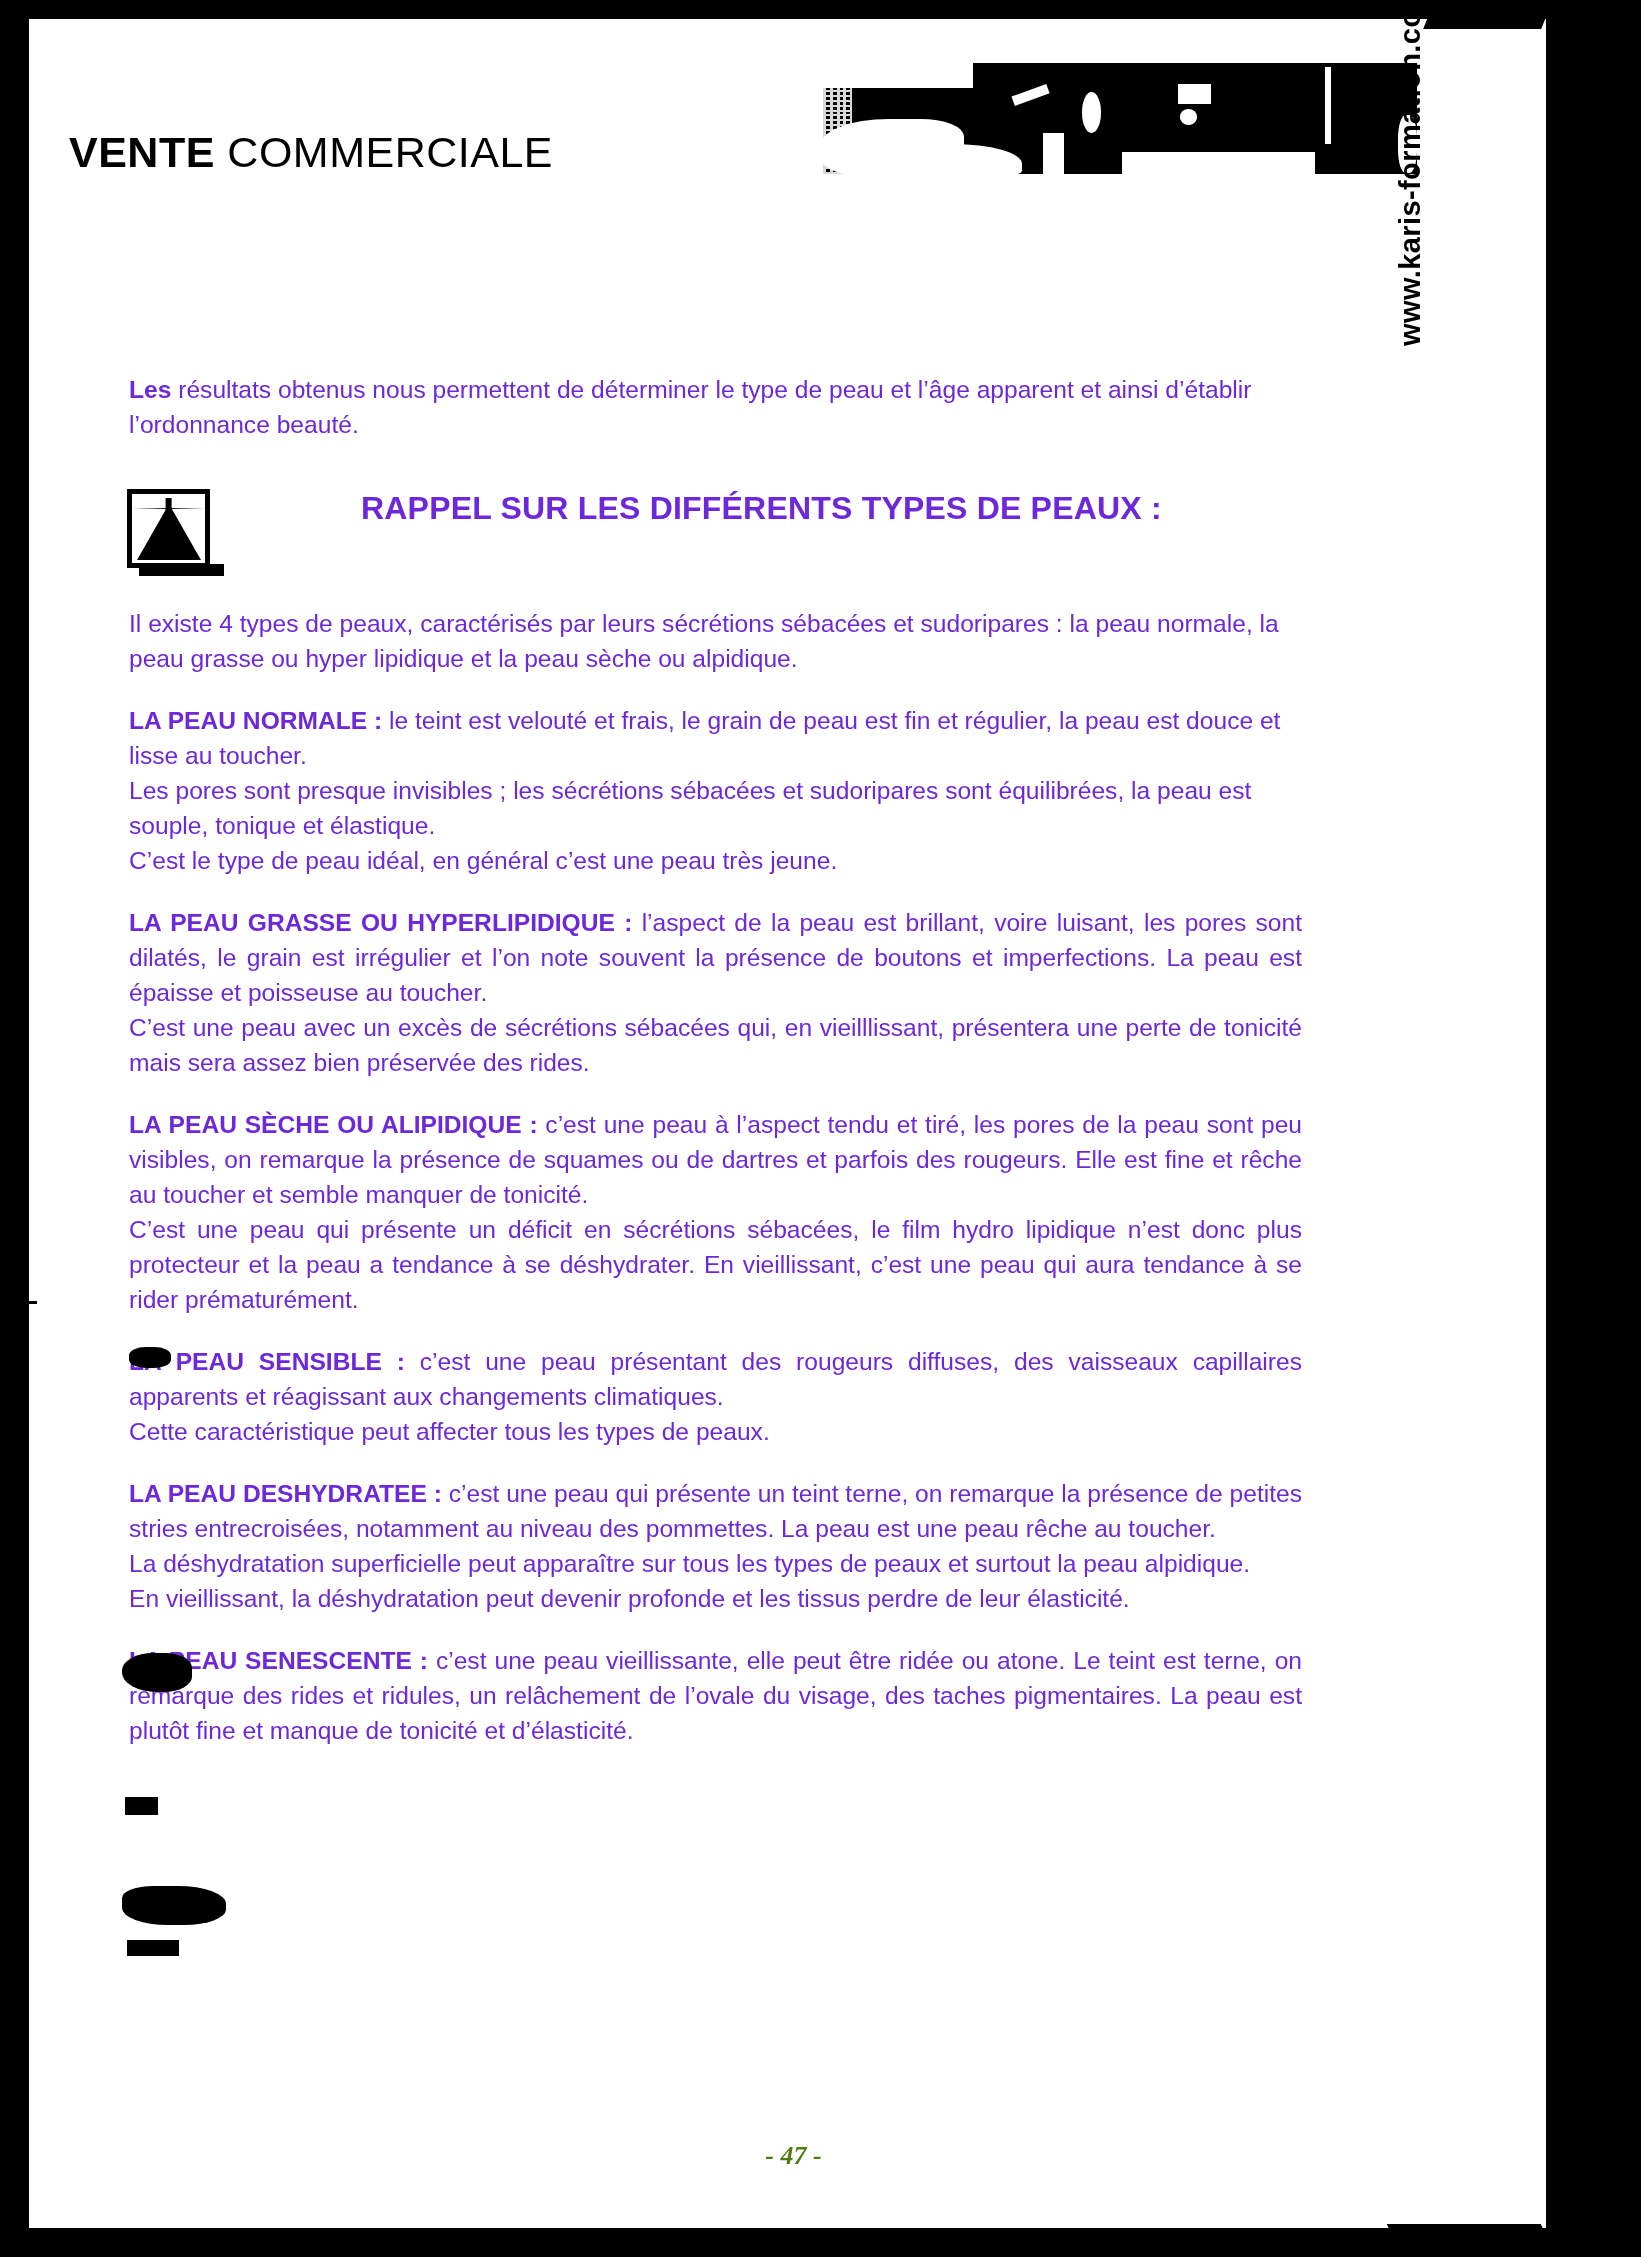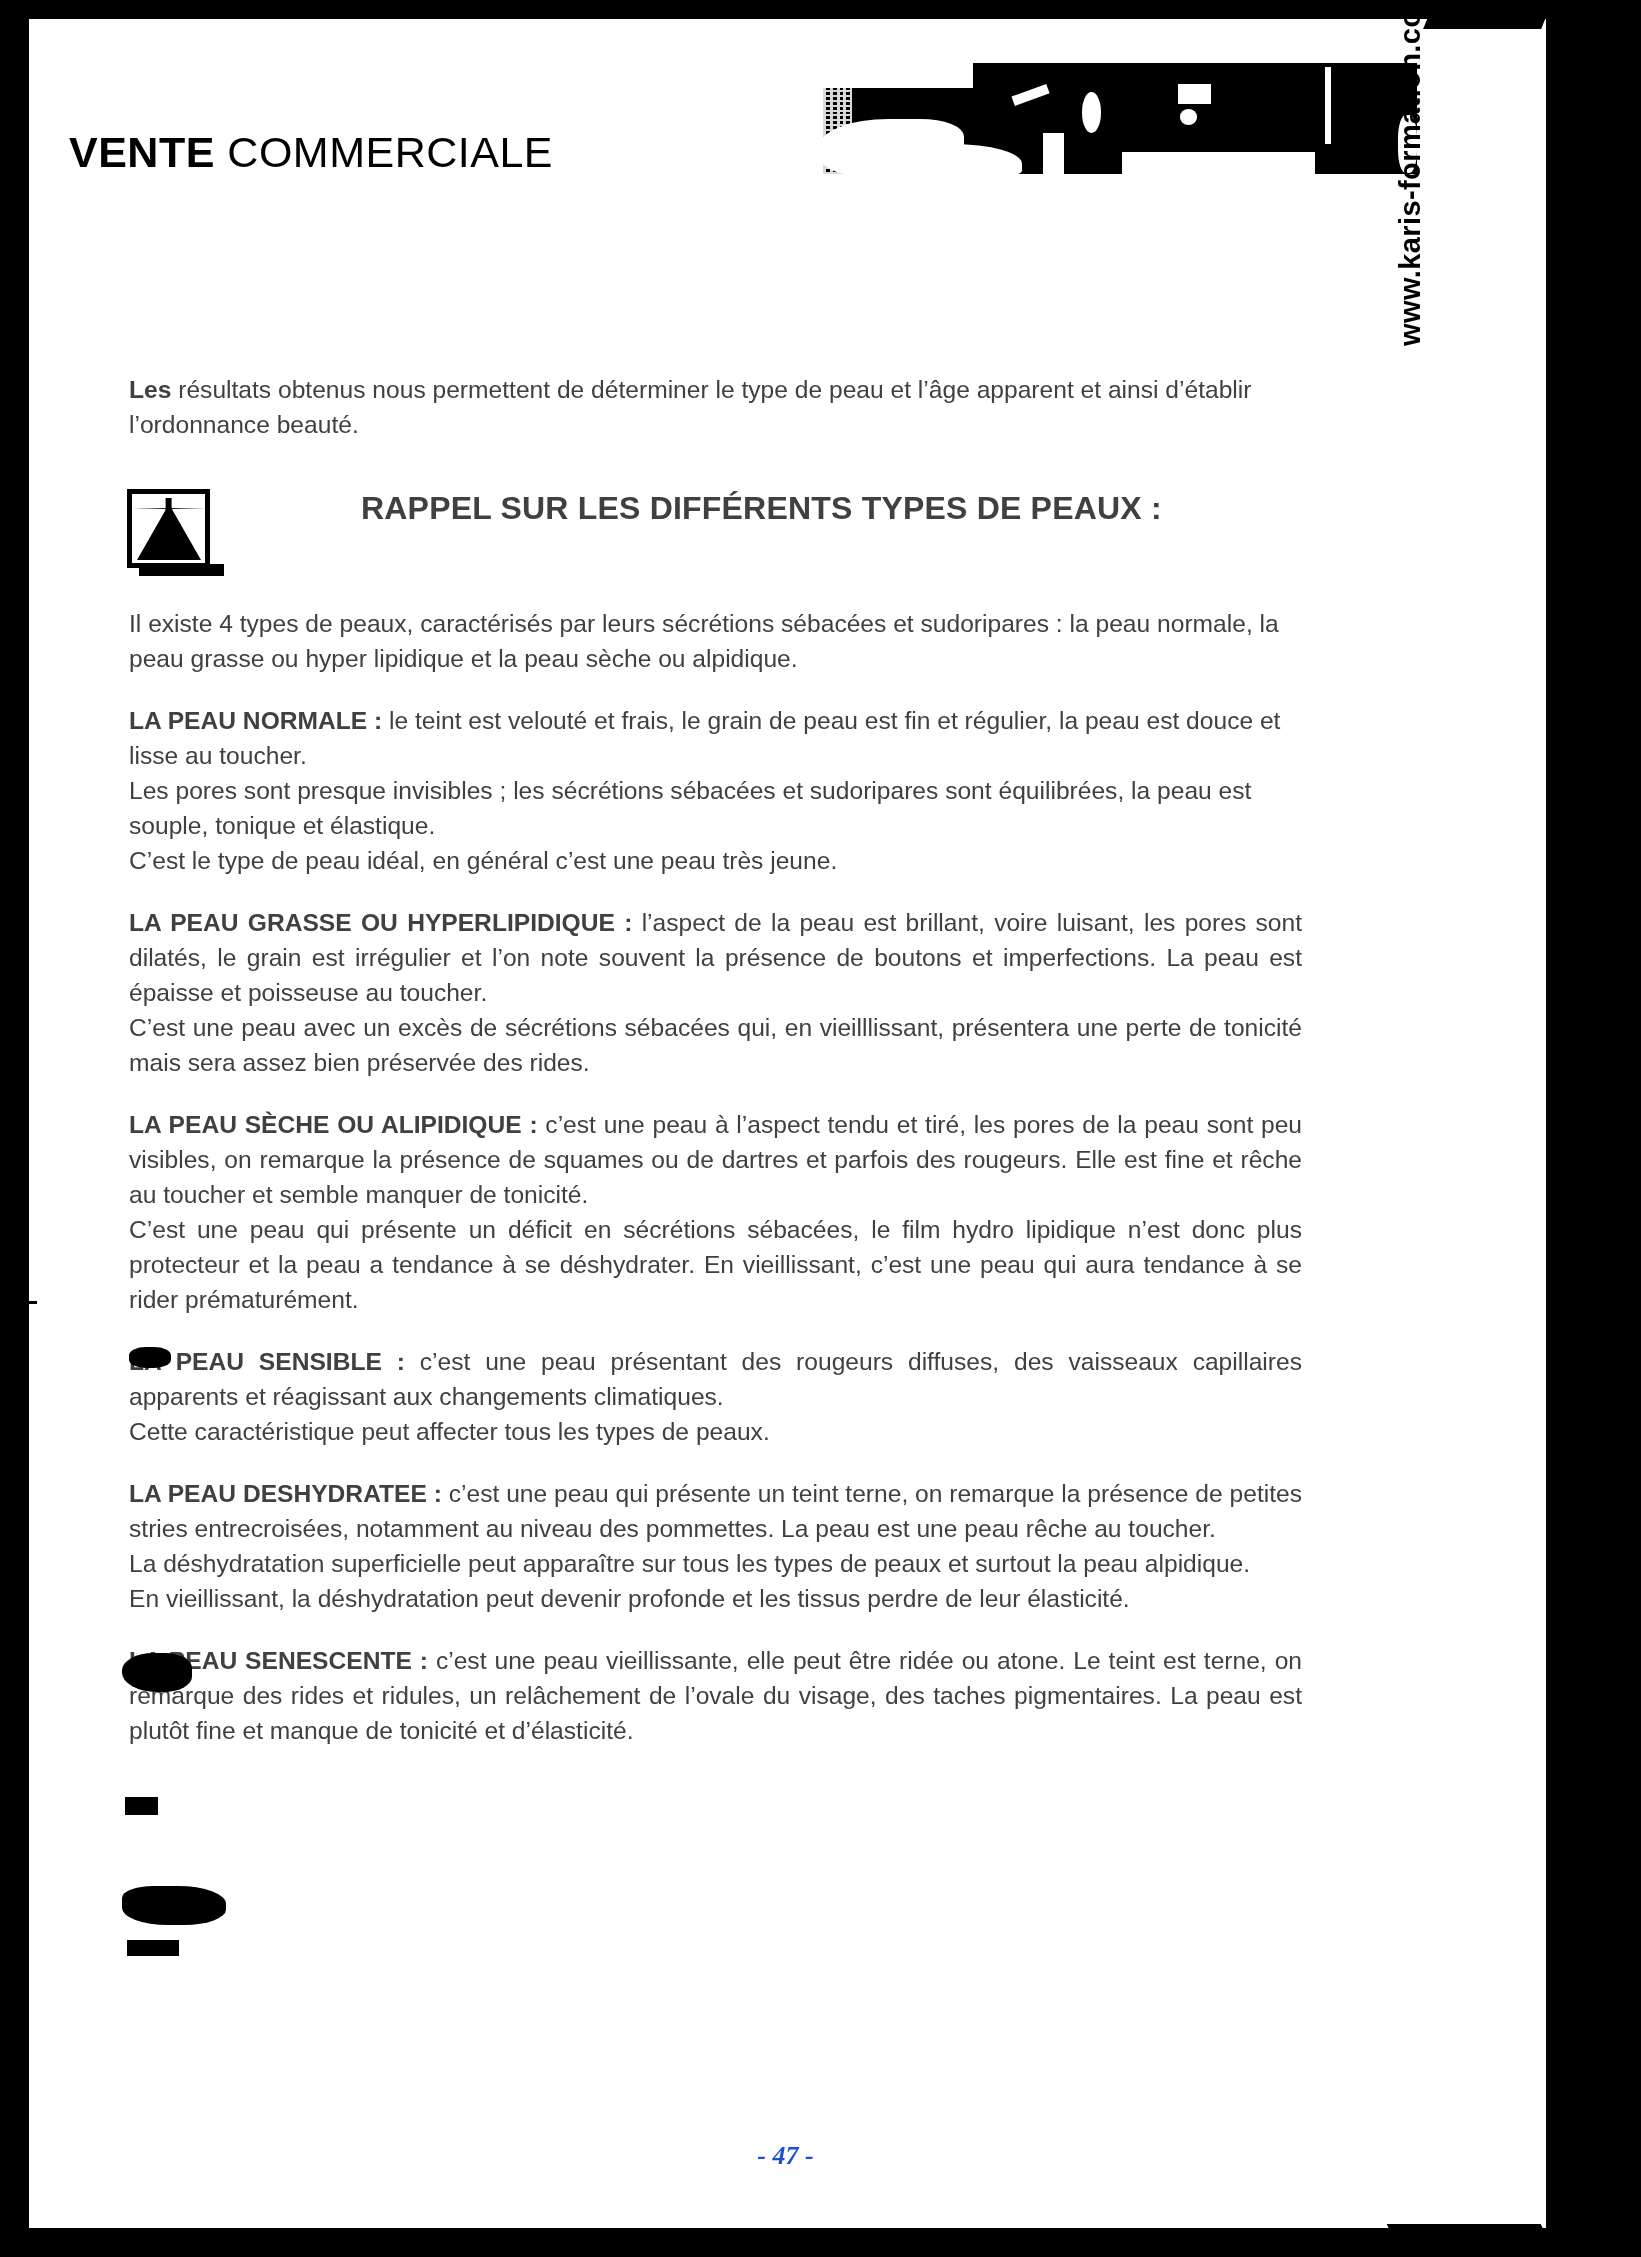--- a/index.html
+++ b/index.html
@@ -180,21 +180,21 @@
     color: #000;
     white-space: nowrap;
   }
 
   
   .body-col {
     position: absolute;
     left: 104px;
     top: 355px;
     width: 1173px;
-    color: #404040;
+    color: #6d28d9;
     font-family: "Liberation Sans", sans-serif;
     font-size: 24.6px;
     line-height: 35px;
   }
   .para {
     margin: 0 0 27px 0;
     text-align: left;
   }
   .para.justified {
     text-align: justify;
@@ -285,29 +285,29 @@
   .margin-tick {
     position: absolute;
     background: #000;
     width: 7.7px;
     height: 2.9px;
   }
 
   
   .page-number {
     position: absolute;
-    left: 0;
+    left: 8px;
     top: 2124px;
     width: 1521px;
     text-align: center;
     font-family: "Liberation Serif", serif;
     font-style: italic;
     font-weight: 700;
     font-size: 26px;
-    color: #1d4ed8;
+    color: #4d7c0f;
   }
 </style>
 </head>
 <body>
 
 <div class="page">
 
   <div class="sheet">
 
     <div class="doc-title">

